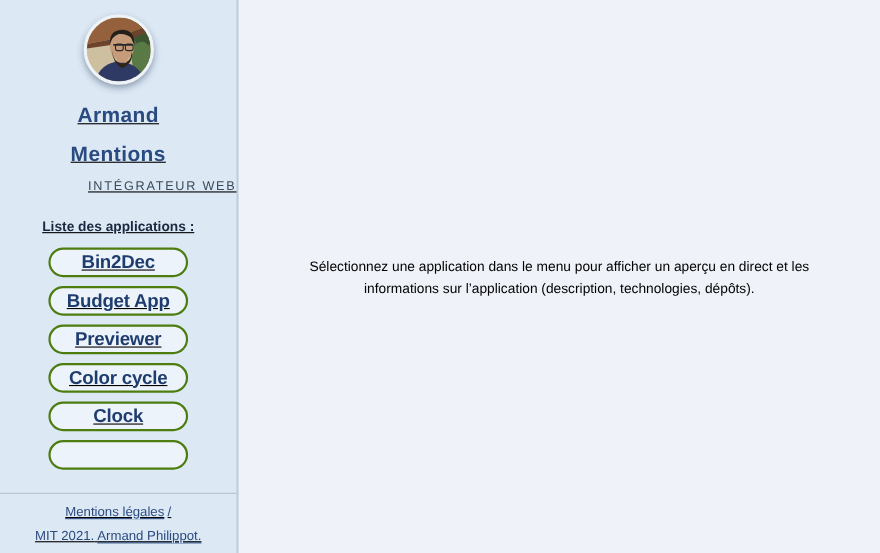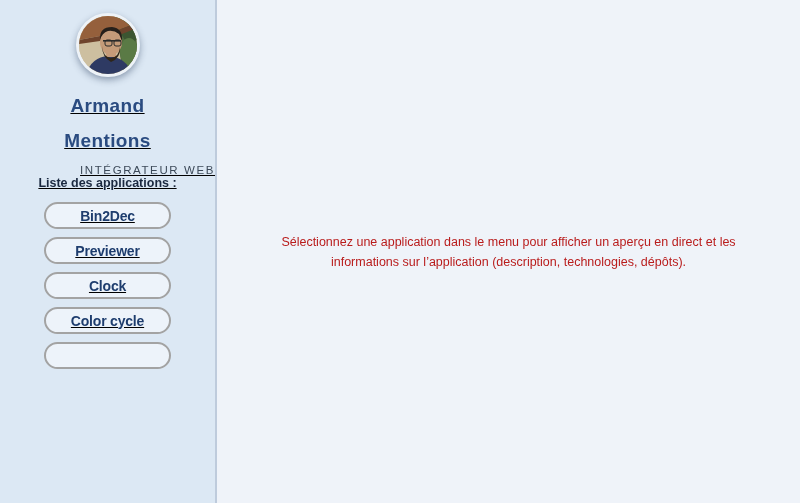--- a/index.html
+++ b/index.html
@@ -50,43 +50,44 @@
     color: #3d4a59;
     text-align: right;
   }
 
   .app-nav {
     flex: 1 1 auto;
     overflow: hidden;
     text-align: center;
   }
   .nav-label {
+    margin-top: 23px;
     font-size: 12.5px;
     font-weight: bold;
     color: #1b2940;
   }
   .app-list {
     list-style: none;
     margin-top: 12px;
     display: flex;
     flex-direction: column;
     align-items: center;
     gap: 8px;
   }
   .app-btn {
     width: 127px;
     height: 27px;
     flex: 0 0 27px;
-    border: 2px solid #a3a3a3;
+    border: 2px solid #4d7c0f;
     border-radius: 14px;
     background: #edf3fa;
     color: #1e3d6e;
     font-family: inherit;
     font-weight: bold;
-    font-size: 14px;
+    font-size: 17px;
     letter-spacing: -0.2px;
     display: flex;
     align-items: center;
     justify-content: center;
     cursor: pointer;
     white-space: nowrap;
   }
 
   .sidebar-footer {
     flex: 0 0 55px;
@@ -113,21 +114,21 @@
     display: flex;
     align-items: center;
     justify-content: center;
   }
   .placeholder {
     max-width: 515px;
     padding: 0 10px;
     text-align: center;
     font-size: 12.5px;
     line-height: 20px;
-    color: #b91c1c;
+    color: #000000;
   }
 </style>
 </head>
 <body>
 
 <aside class="sidebar">
 
   <header class="profile">
     <div class="avatar-ring">
       <svg viewBox="0 0 58 58" aria-hidden="true">
@@ -154,32 +155,44 @@
     <p class="profile-role">INTÉGRATEUR WEB</p>
   </header>
 
   <nav class="app-nav">
     <p class="nav-label">Liste des applications :</p>
     <ul class="app-list">
       <li>
           <button class="app-btn">Bin2Dec</button>
         </li>
       <li>
+          <button class="app-btn">Budget App</button>
+        </li>
+      <li>
           <button class="app-btn">Previewer</button>
         </li>
       <li>
-          <button class="app-btn">Clock</button>
+          <button class="app-btn">Color cycle</button>
         </li>
       <li>
-          <button class="app-btn">Color cycle</button>
+          <button class="app-btn">Clock</button>
         </li>
       <li>
           <button class="app-btn"></button>
         </li>
     </ul>
   </nav>
 
+  <footer class="sidebar-footer">
+    <div>
+      <a>Mentions légales</a><span class="footer-sep">/</span>
+    </div>
+    <div>
+      <span>MIT 2021.</span>
+      <a>Armand Philippot.</a>
+    </div>
+  </footer>
 
 </aside>
 
 <main class="main">
   <p class="placeholder">Sélectionnez une application dans le menu pour afficher un aperçu en direct et les informations sur l’application (description, technologies, dépôts).</p>
 </main>
 
 </body></html>

